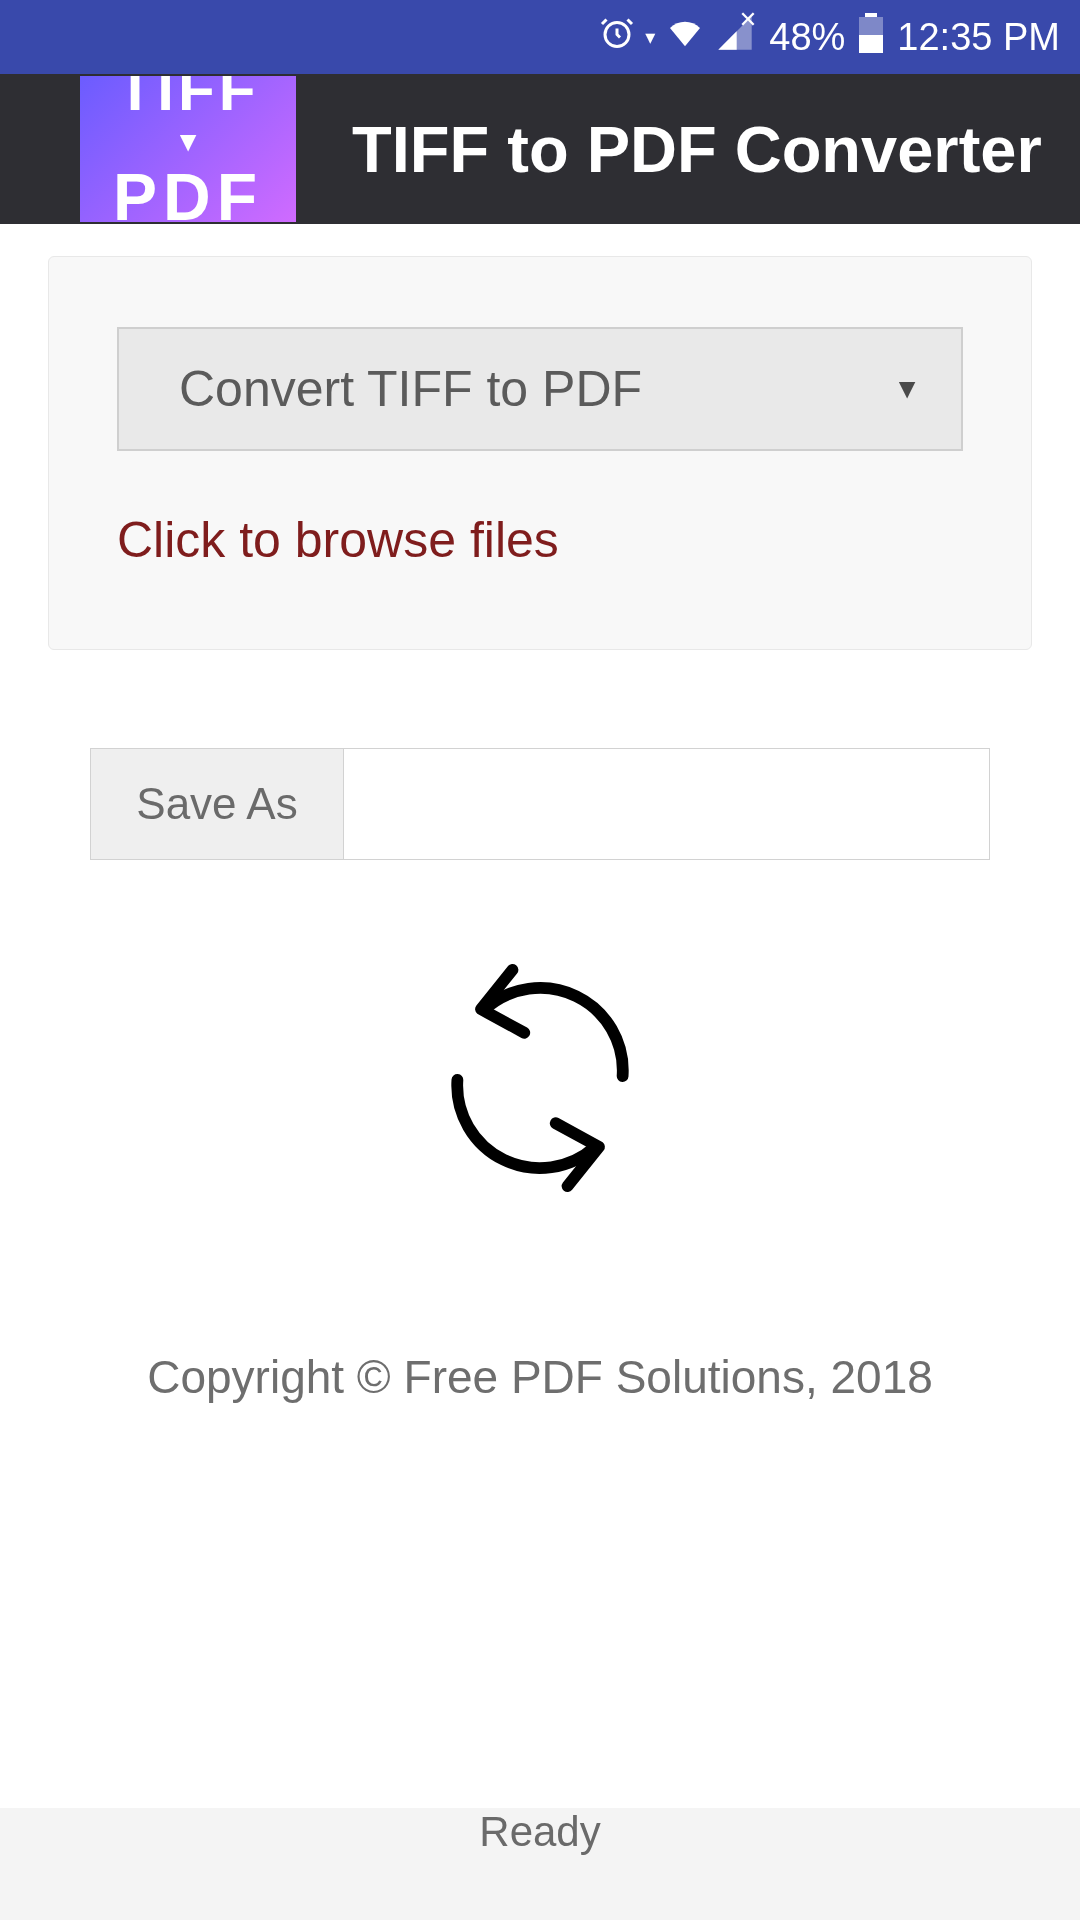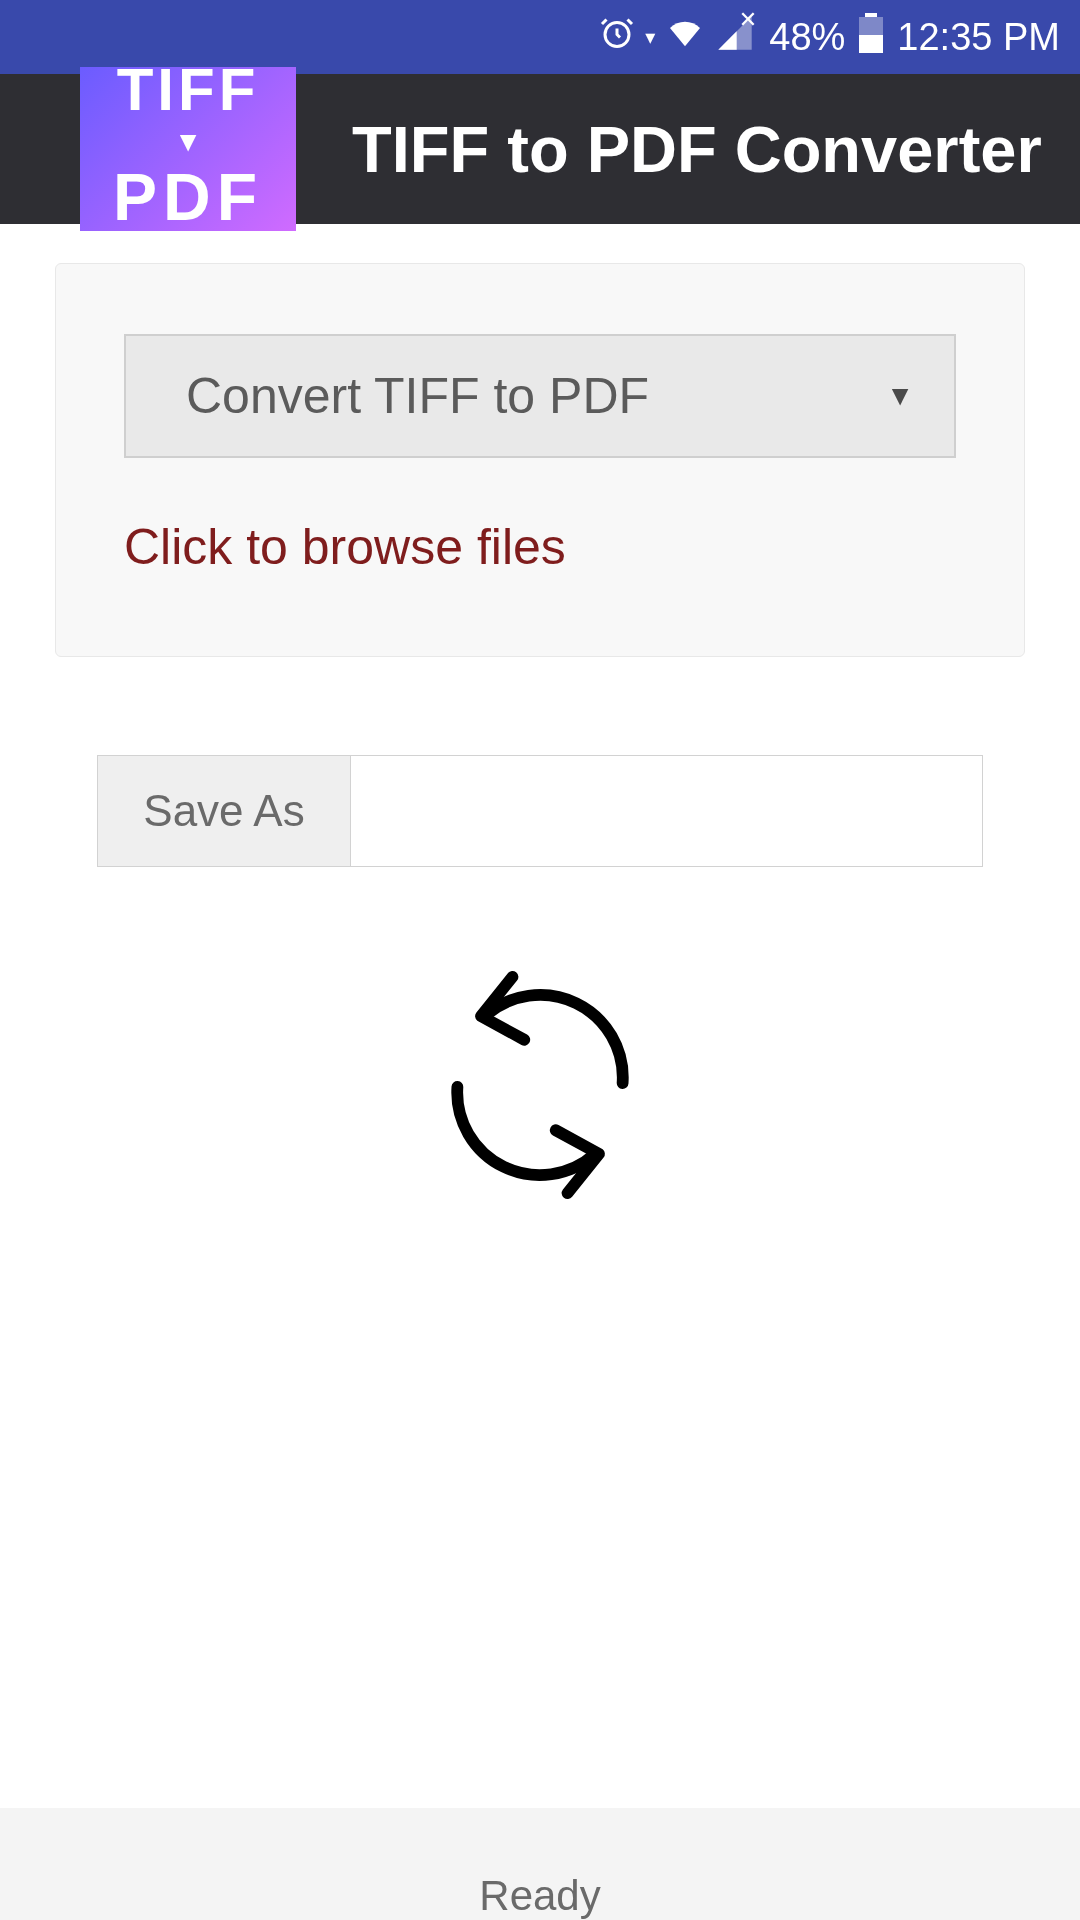--- a/index.html
+++ b/index.html
@@ -25,37 +25,37 @@
     .status-bar .icons { display: flex; align-items: center; gap: 10px; }
     .app-header {
       height: 150px;
       background: #2e2e33;
       display: flex;
       align-items: center;
       position: relative;
     }
     .app-logo {
       width: 216px;
-      height: 164px;
+      height: 146px;
       background: linear-gradient(135deg, #6b5cff 0%, #d06bff 100%);
       margin-left: 80px;
       display: flex;
       flex-direction: column;
       align-items: center;
       justify-content: center;
       color: #ffffff;
       font-weight: 600;
       overflow: hidden;
     }
     .logo-top { font-size: 60px; letter-spacing: 4px; line-height: 1; margin-top: -20px; }
     .logo-arrow { font-size: 28px; line-height: 1; margin: 8px 0; }
     .logo-bot { font-size: 66px; letter-spacing: 6px; line-height: 1; margin-bottom: -12px; }
     .app-title { color: #ffffff; font-size: 65px; font-weight: 700; margin-left: 56px; }
 
-    .content { padding: 7px; }
+    .content { padding: 0; }
 
     .convert-card {
       margin: 32px 48px 0 48px;
       background: #f8f8f8;
       border: 1px solid #e8e8e8;
       border-radius: 6px;
       padding: 70px 68px 80px 68px;
     }
     .dropdown {
       height: 124px;
@@ -119,21 +119,21 @@
     }
 
     .footer {
       position: absolute;
       bottom: 0;
       left: 0;
       right: 0;
       height: 112px;
       background: #f4f4f4;
       display: flex;
-      align-items: flex-end;
+      align-items: flex-start;
       justify-content: center;
       color: #6a6a6a;
       font-size: 42px;
     }
   </style>
 </head>
 <body>
 
 <div class="status-bar">
   <div class="icons">
@@ -197,18 +197,19 @@
     <span>
       <svg viewBox="0 0 120 130" fill="none" stroke="#000000" stroke-width="6" stroke-linecap="round" stroke-linejoin="round">
         <path d="M102 64 A42 42 0 0 0 32 30"></path>
         <polyline points="46,10 30,30 52,42"></polyline>
         <path d="M18 66 A42 42 0 0 0 88 100"></path>
         <polyline points="74,120 90,100 68,88"></polyline>
       </svg>
     </span>
   </div>
 
+  <div class="copyright">Copyright © Free PDF Solutions, 2018</div>
 
 </div>
 
 <div class="footer">
   <span>Ready</span>
 </div>
 
 </body></html>

